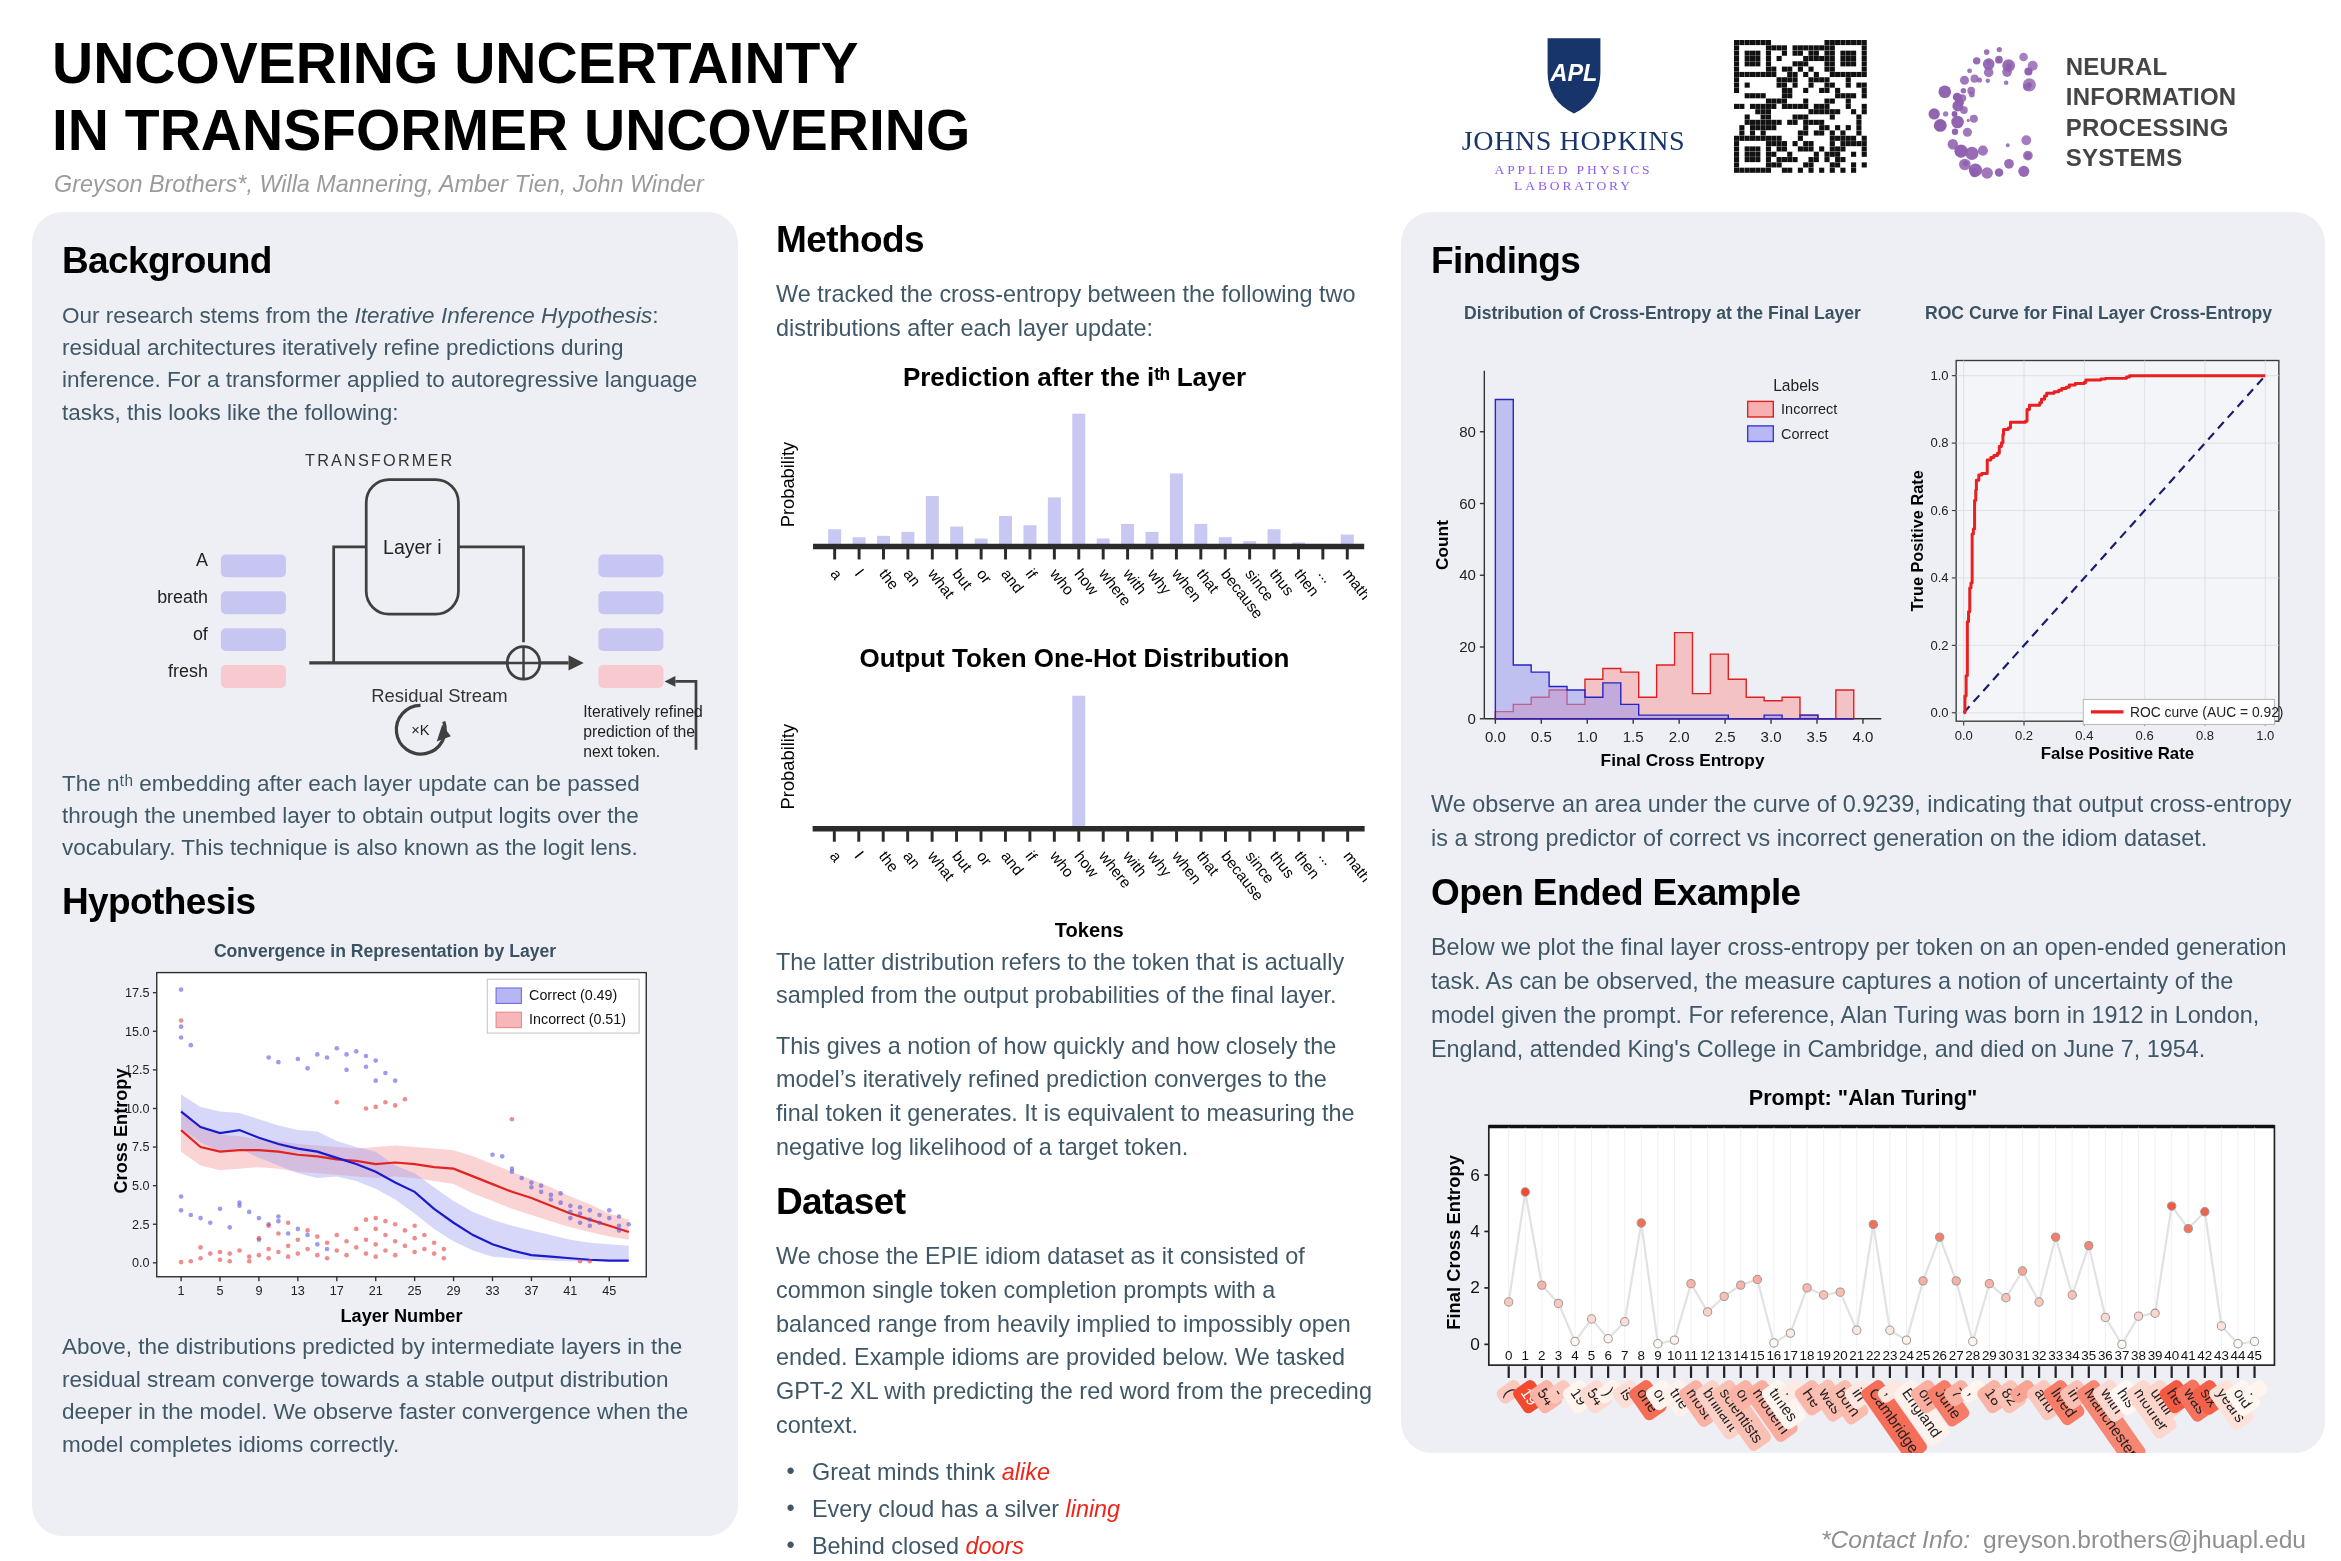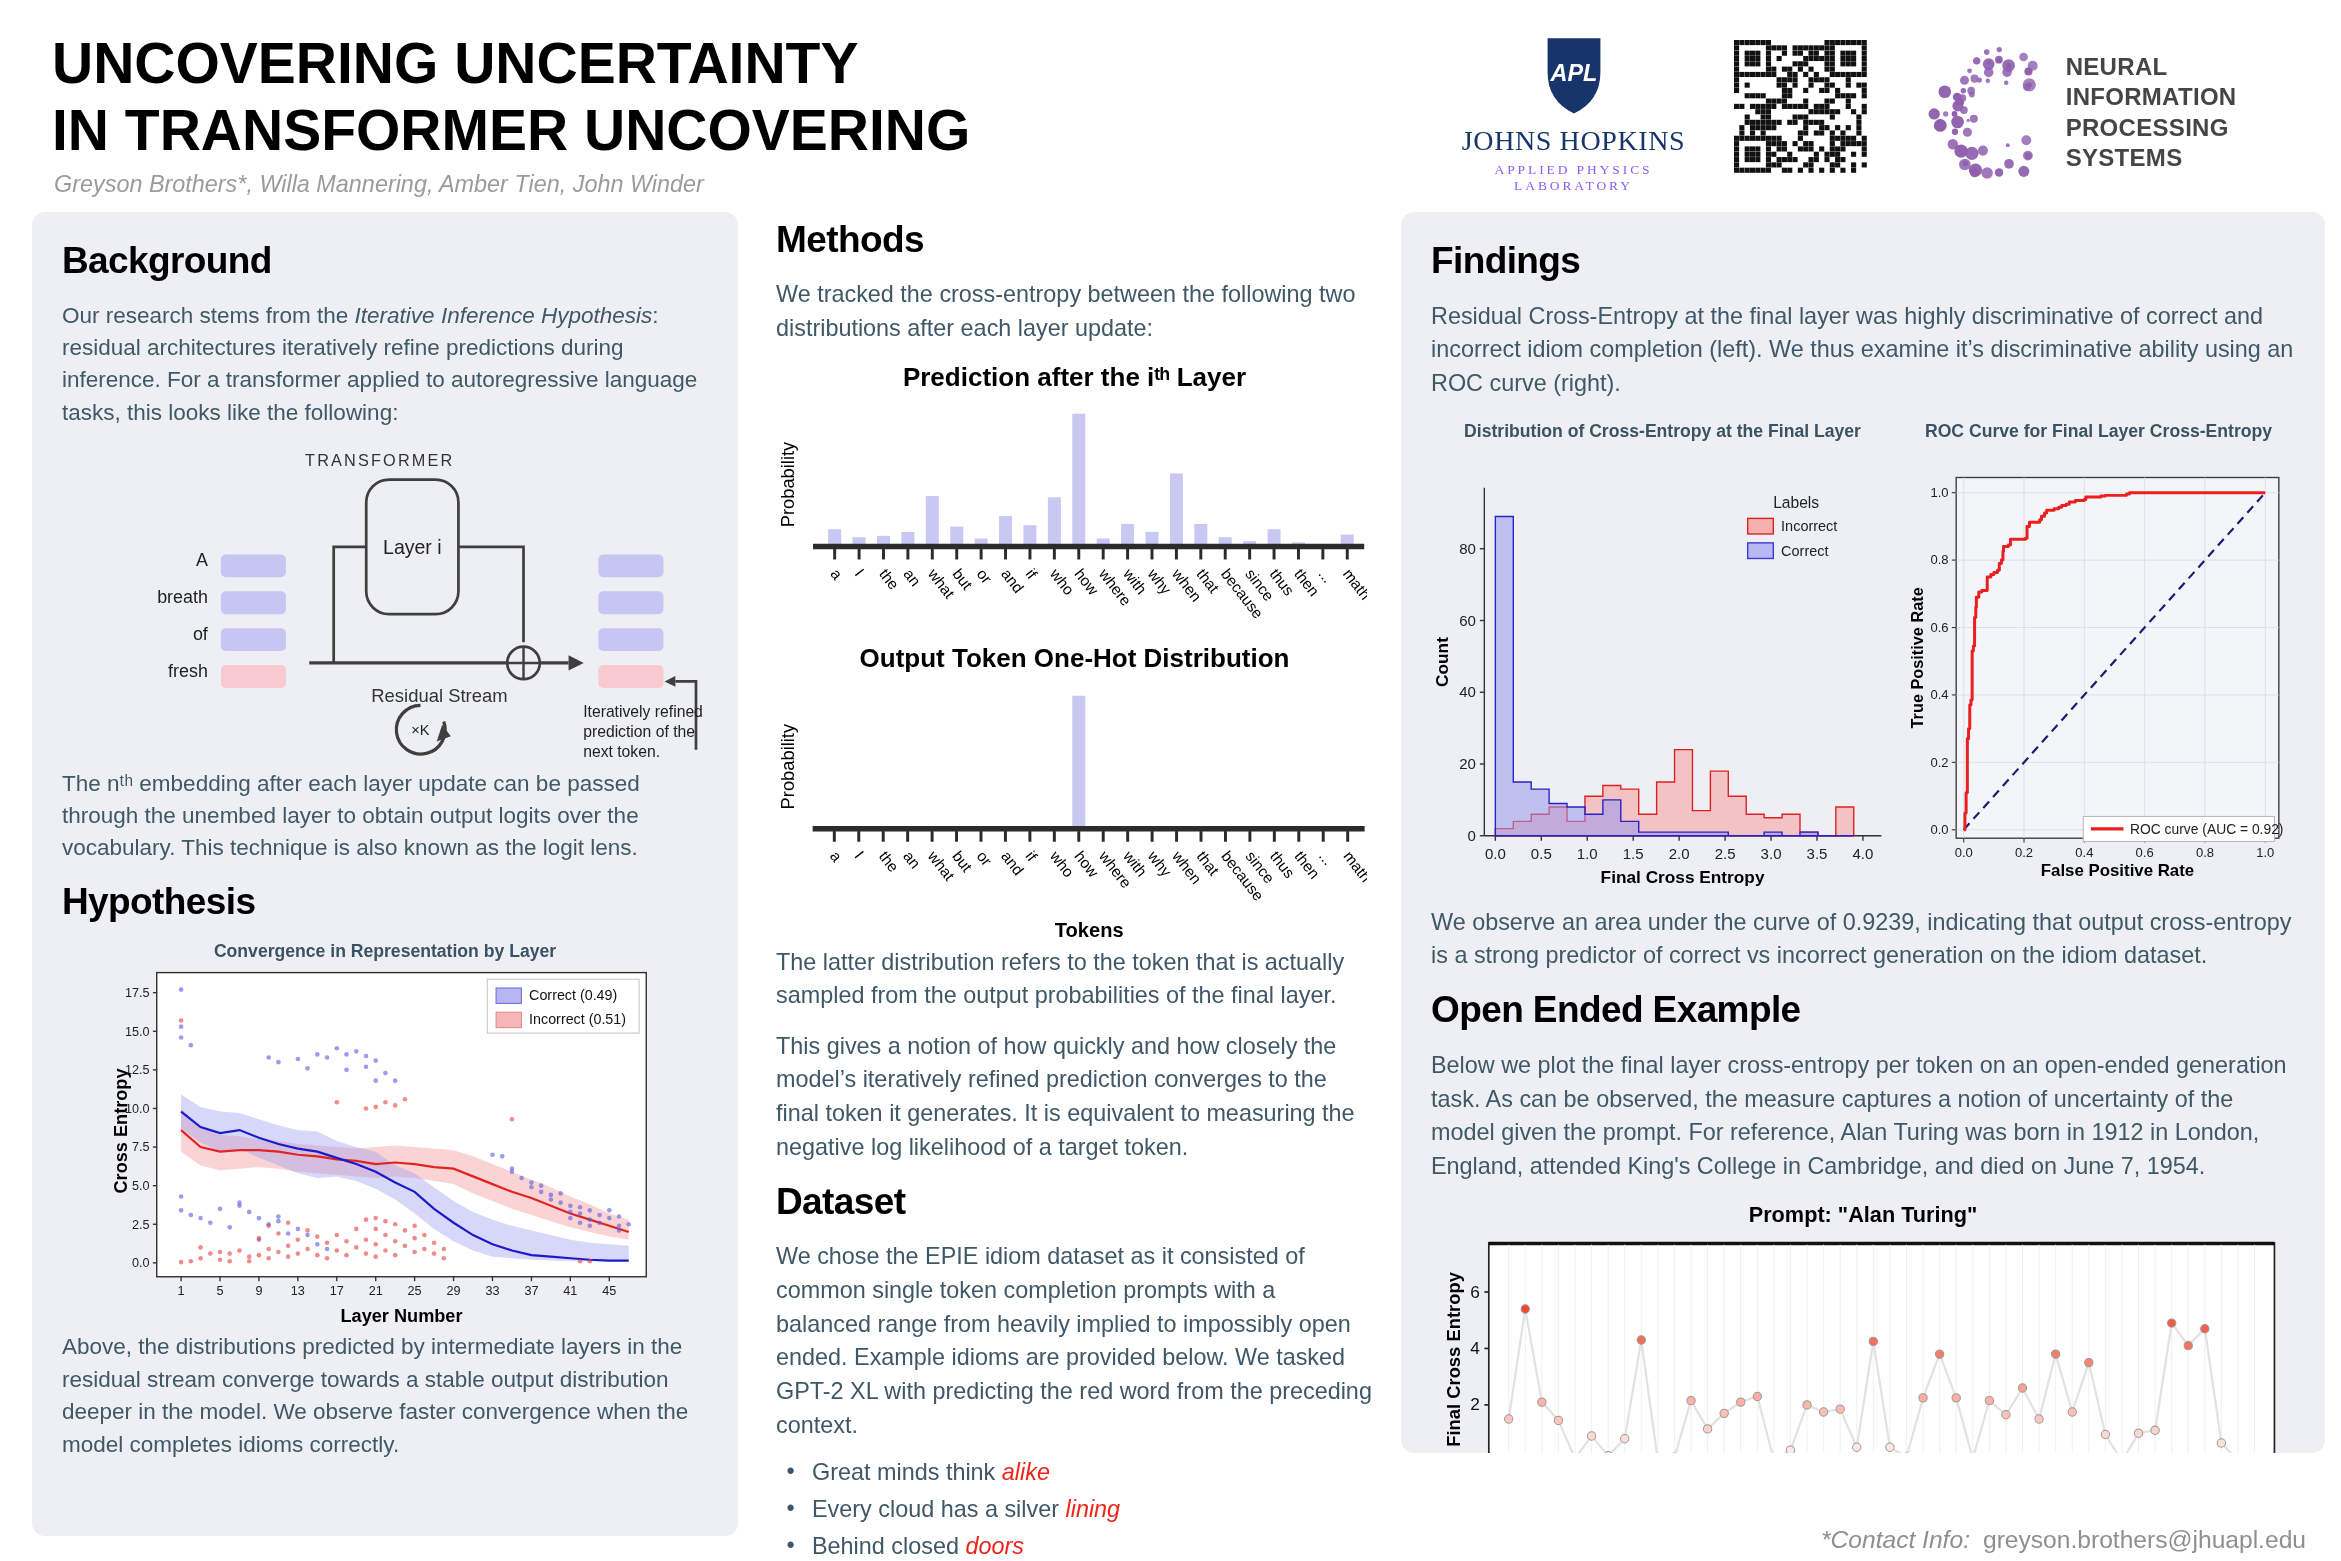--- a/index.html
+++ b/index.html
@@ -1,18 +1,18 @@
 <!DOCTYPE html>
 <html style="font-size:9.4px"><head>
 <meta charset="utf-8">
 <style>
   html,body{margin:0;padding:0;}
   body{width:2342px;height:1562px;position:relative;background:#ffffff;
        font-family:"Liberation Sans",sans-serif;overflow:hidden;}
-  .panel{position:absolute;background:#edeff4;border-radius:13px;
+  .panel{position:absolute;background:#edeff4;border-radius:31px;
          padding:24.6px 30px;box-sizing:border-box;overflow:hidden;}
   #left-panel{left:32px;top:212px;width:706px;height:1324px;}
   #right-panel{left:1401px;top:212px;width:924px;height:1241px;}
   #middle-col{position:absolute;left:776px;top:215px;width:597px;}
   h2.section{font-size:37px;font-weight:800;color:#000;margin:3.5px 0 17.6px 0;letter-spacing:-0.6px;}
   p.body{font-size:22.5px;line-height:1.44;color:#3f5766;margin:0 0 16.4px 0;}
   #middle-col p.body{font-size:23.4px;}
   #right-panel p.body{font-size:23.4px;}
   .chart-title{font-weight:800;text-align:center;}
   .ct-dark{color:#3a5262;font-size:17.6px;margin:3.5px 0 4.7px 0;}
@@ -831,21 +831,20 @@
     <ul class="idioms">
       <li><span class="dot">•</span><span>Great minds think </span><span class="red">alike</span></li>
       <li><span class="dot">•</span><span>Every cloud has a silver </span><span class="red">lining</span></li>
       <li><span class="dot">•</span><span>Behind closed </span><span class="red">doors</span></li>
 
     </ul>
   </div>
 
   <div id="right-panel" class="panel">
     <h2 class="section">Findings</h2>
-    <p class="body">Residual Cross-Entropy at the final layer was highly discriminative of correct and incorrect idiom completion (left). We thus examine it’s discriminative ability using an ROC curve (right).</p>
 
     <div class="charts-row">
       <div class="cb">
         <div class="chart-title ct-dark">Distribution of Cross-Entropy at the Final Layer</div>
         <svg width="463" height="451" viewBox="0 0 830 810">
             <line x1="95" y1="75" x2="95" y2="700" stroke="#333" stroke-width="2.5"></line>
             <line x1="95" y1="700" x2="808" y2="700" stroke="#333" stroke-width="2.5"></line>
             <line x1="87" y1="700" x2="95" y2="700" stroke="#333" stroke-width="2.5"></line>
             <text x="80" y="709" font-size="27" text-anchor="end" fill="#222">0</text>
             <line x1="87" y1="571.1340206185566" x2="95" y2="571.1340206185566" stroke="#333" stroke-width="2.5"></line>

